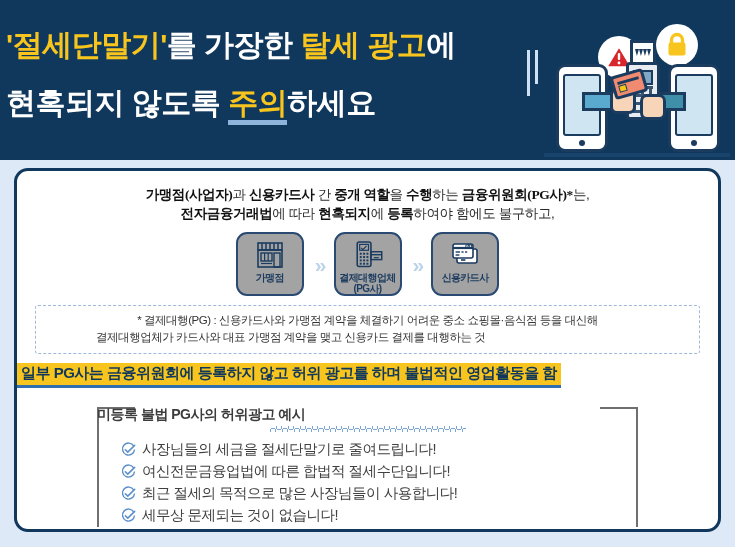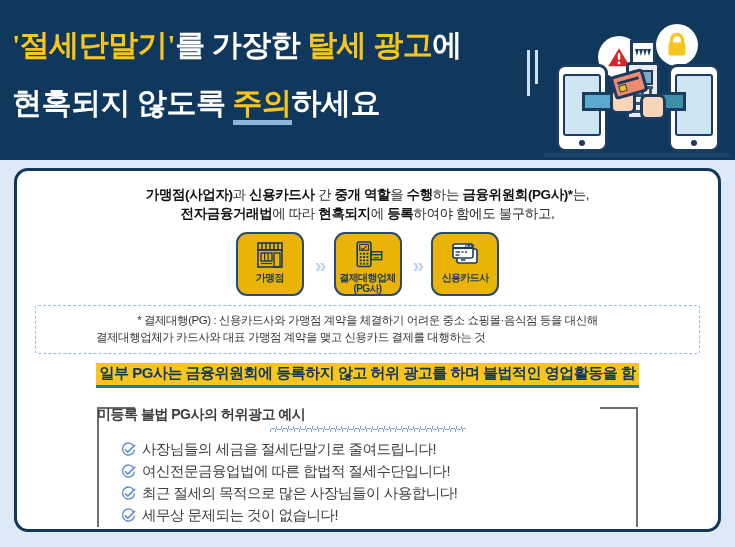--- a/index.html
+++ b/index.html
@@ -18,25 +18,24 @@
   
   .header {
     position: relative;
     width: 735px;
     height: 160px;
     background: #10375c;
     overflow: hidden;
   }
   .header-title {
     position: absolute;
-    left: 12px;
+    left: 6px;
     top: 26px;
     line-height: 1.28;
     letter-spacing: -0.5px;
-    font-family: Liberation Serif, serif;
   }
   .title-line {
     white-space: nowrap;
     font-size: 30px;
     font-weight: 700;
     color: #ffffff;
   }
   .title-line.second { margin-top: 20px; }
   .hl-yellow {
     color: #f7c51d;
@@ -221,36 +220,36 @@
   }
 
   .intro {
     margin-top: 14px;
     text-align: center;
     line-height: 1.42;
     font-size: 13.5px;
     color: #2b2b2b;
     letter-spacing: -0.4px;
   }
-  .intro b { font-weight: 700; color: #111111; }
+  .intro b { font-weight: 700; color: #111111; font-family: Liberation Serif, serif; }
 
   
   .flow {
     margin-top: 9px;
     display: flex;
     align-items: center;
     justify-content: center;
     gap: 11px;
   }
   .flow-box {
     width: 68px;
     height: 64px;
     border: 2px solid #2a4a73;
     border-radius: 11px;
-    background: #eab308;
+    background: #a3a3a3;
     display: flex;
     flex-direction: column;
     align-items: center;
     justify-content: flex-start;
     padding-top: 6px;
     box-sizing: border-box;
   }
   .flow-label {
     font-size: 10px;
     font-weight: 700;
@@ -279,21 +278,20 @@
     color: #333333;
     line-height: 1.45;
     letter-spacing: -0.45px;
   }
   .footnote .fn-l1 { display: block; text-align: center; }
   .footnote .fn-l2 { display: block; padding-left: 52px; }
 
   
   .banner-wrap {
     margin-top: 9px;
-    text-align: center;
   }
   .banner {
     display: inline-block;
     background: #f7c51d;
     color: #10375c;
     font-size: 15px;
     font-weight: 700;
     padding: 1px 4px 2px 4px;
     border-bottom: 3px solid #2f6fb0;
     letter-spacing: -0.5px;

